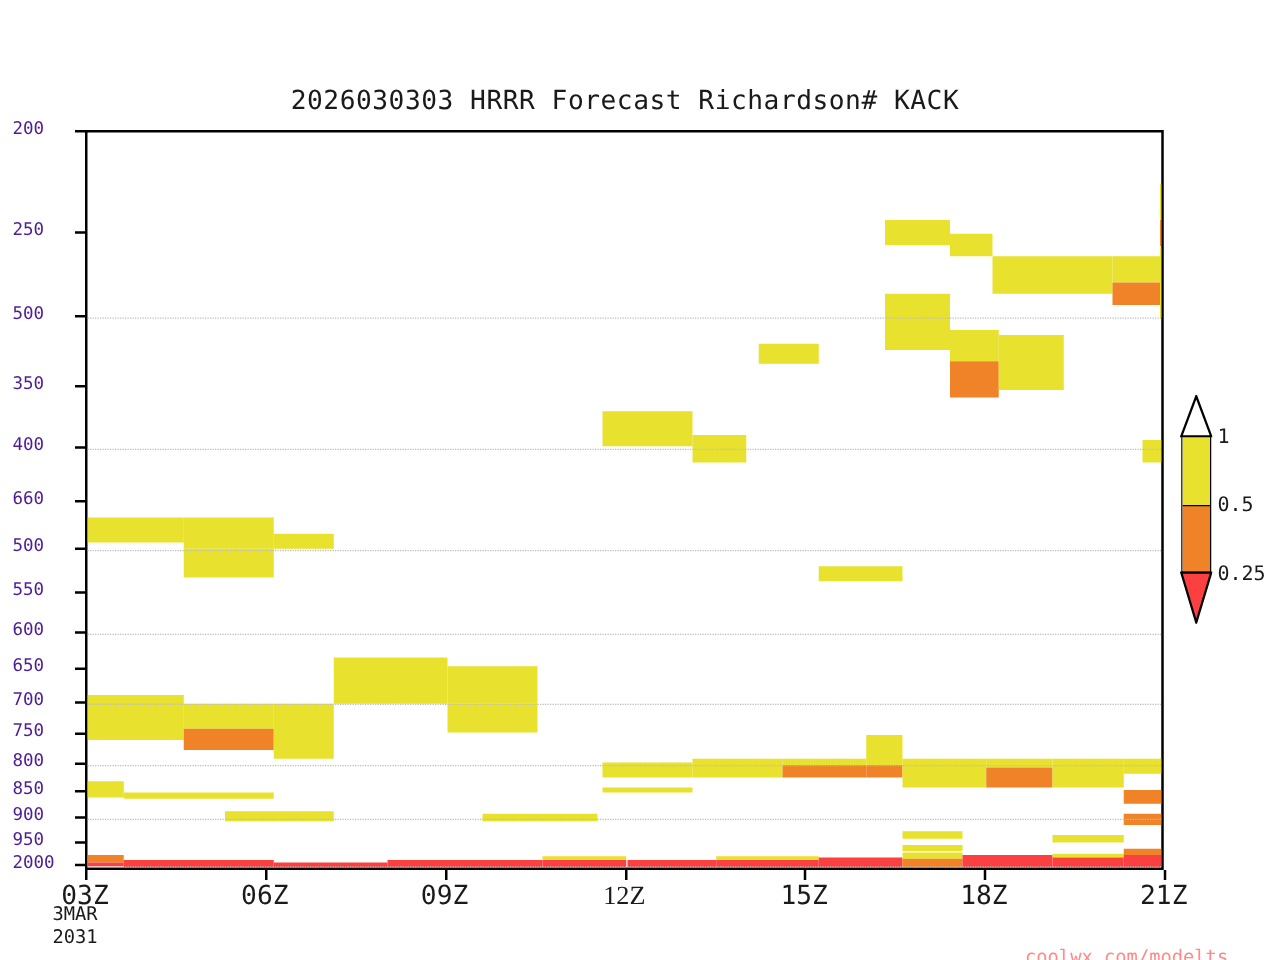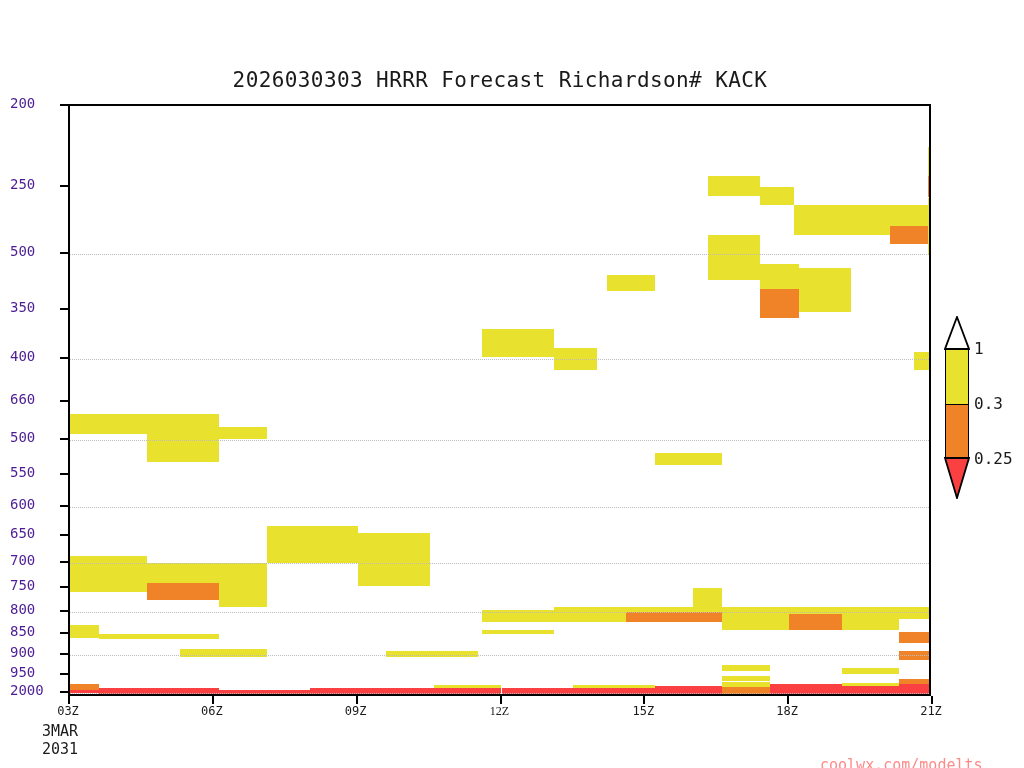--- a/index.html
+++ b/index.html
@@ -101,21 +101,21 @@
     width: 0;
     height: 8px;
     border-left: 2px solid #000;
   }
   .xtick-label {
     position: absolute;
     top: 8px;
     width: 70px;
     margin-left: -35px;
     text-align: center;
-    font-size: 12px;
+    font-size: 21px;
     color: #1a1a1a;
     white-space: nowrap;
   }
   #date-stamp {
     left: 42px;
     top: 706px;
     font-size: 15px;
     color: #1a1a1a;
     line-height: 18px;
     white-space: pre;
@@ -320,17 +320,17 @@
         <div class="cb-seg" style="top: 0px; height: 55px; background: rgb(232, 225, 46);"></div>
         <div class="cb-seg" style="top: 55px; height: 55px; background: rgb(240, 131, 39); border-top: 1.6px solid rgb(0, 0, 0);"></div>
       </div>
   <svg width="26" height="34" style="position: absolute; left: 6px; top: 0px;">
         <polygon points="13,1 25,33 1,33" fill="#ffffff" stroke="#000" stroke-width="1.8"></polygon>
       </svg>
       <svg width="26" height="42" style="position: absolute; left: 6px; top: 141px;">
         <polygon points="1,1 25,1 13,41" fill="#fa4040" stroke="#000" stroke-width="1.8"></polygon>
       </svg>
       <div class="cb-label" style="top: 32px;">1</div>
-      <div class="cb-label" style="top: 87px;">0.3</div>
+      <div class="cb-label" style="top: 87px;">0.5</div>
       <div class="cb-label" style="top: 142px;">0.25</div>
     </div>
 
 </div>
 
 </body></html>

